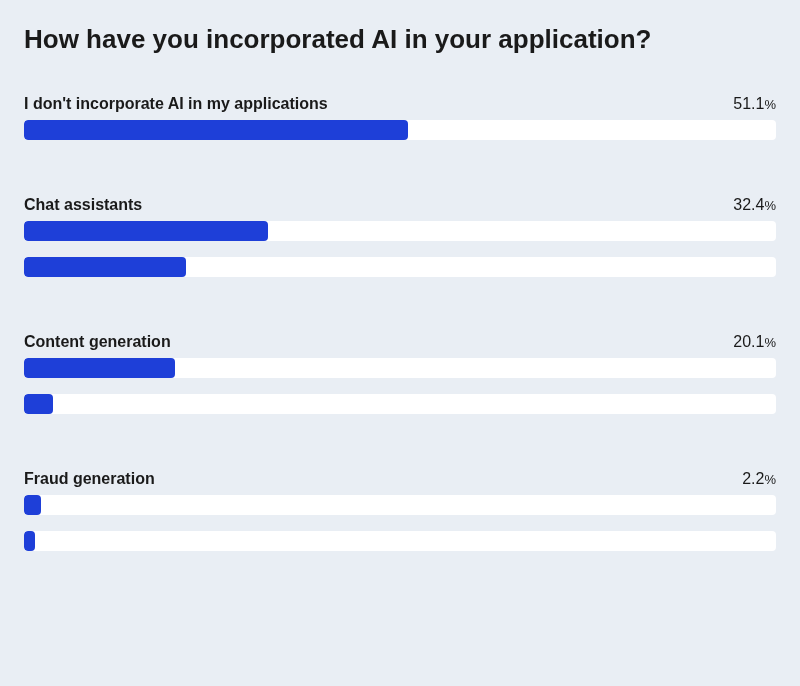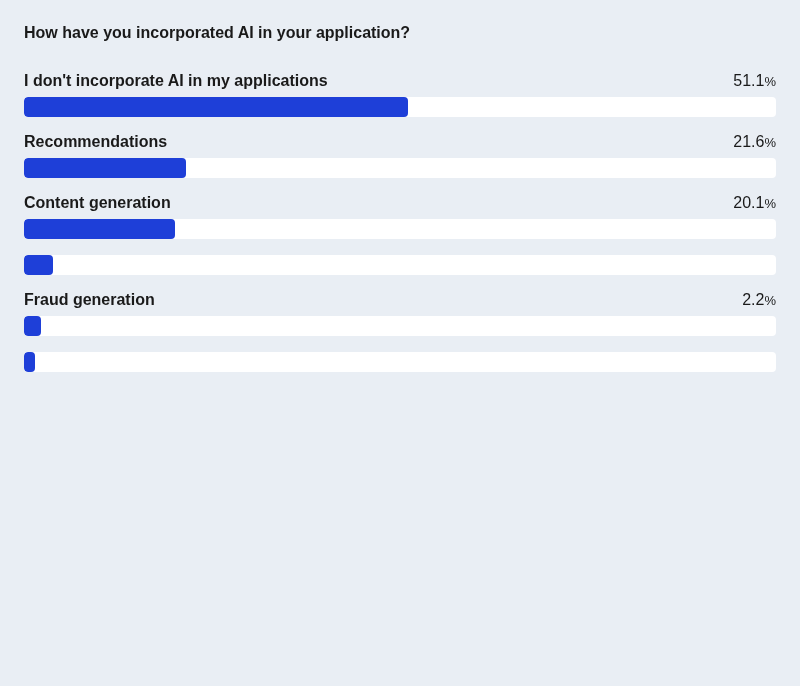--- a/index.html
+++ b/index.html
@@ -12,43 +12,43 @@
       background: #e9eef4;
       width: 800px;
       height: 686px;
       padding: 24px 24px 24px 24px;
       color: #1a1a1a;
     }
     .chart-container {
       width: 100%;
     }
     .chart-title {
-      font-size: 16px;
+      font-size: 26px;
       font-weight: 600;
       color: #1a1a1a;
-      margin-bottom: 30px;
     }
     .bar-row {
       margin-bottom: 16px;
     }
     .bar-header {
       display: flex;
       justify-content: space-between;
       align-items: baseline;
       margin-bottom: 7px;
     }
     .bar-label {
       font-size: 16px;
       font-weight: 700;
       color: #1a1a1a;
     }
     .bar-value {
       font-size: 16px;
       font-weight: 400;
       color: #1a1a1a;
+      margin-top: 40px;
     }
     .bar-value .percent {
       font-size: 13px;
     }
     .bar-track {
       width: 100%;
       height: 20px;
       background: #ffffff;
       border-radius: 4px;
       position: relative;
@@ -71,23 +71,28 @@
         <div class="bar-header">
           <div class="bar-label">I don't incorporate AI in my applications</div>
           <div class="bar-value">51.1<span class="percent">%</span></div>
         </div>
         <div class="bar-track" style="background: rgb(255, 255, 255);">
           <div class="bar-fill" style="width: 51.1%; background: rgb(30, 63, 216);"></div>
         </div>
       </div>
       <div class="bar-row">
         <div class="bar-header">
-          <div class="bar-label">Recommendations</div>
-          <div class="bar-value">21.6<span class="percent">%</span></div>
+          <div class="bar-label">Chat assistants</div>
+          <div class="bar-value">32.4<span class="percent">%</span></div>
         </div>
+        <div class="bar-track" style="background: rgb(255, 255, 255);">
+          <div class="bar-fill" style="width: 32.4%; background: rgb(30, 63, 216);"></div>
+        </div>
+      </div>
+      <div class="bar-row">
         <div class="bar-track" style="background: rgb(255, 255, 255);">
           <div class="bar-fill" style="width: 21.6%; background: rgb(30, 63, 216);"></div>
         </div>
       </div>
       <div class="bar-row">
         <div class="bar-header">
           <div class="bar-label">Content generation</div>
           <div class="bar-value">20.1<span class="percent">%</span></div>
         </div>
         <div class="bar-track" style="background: rgb(255, 255, 255);">

